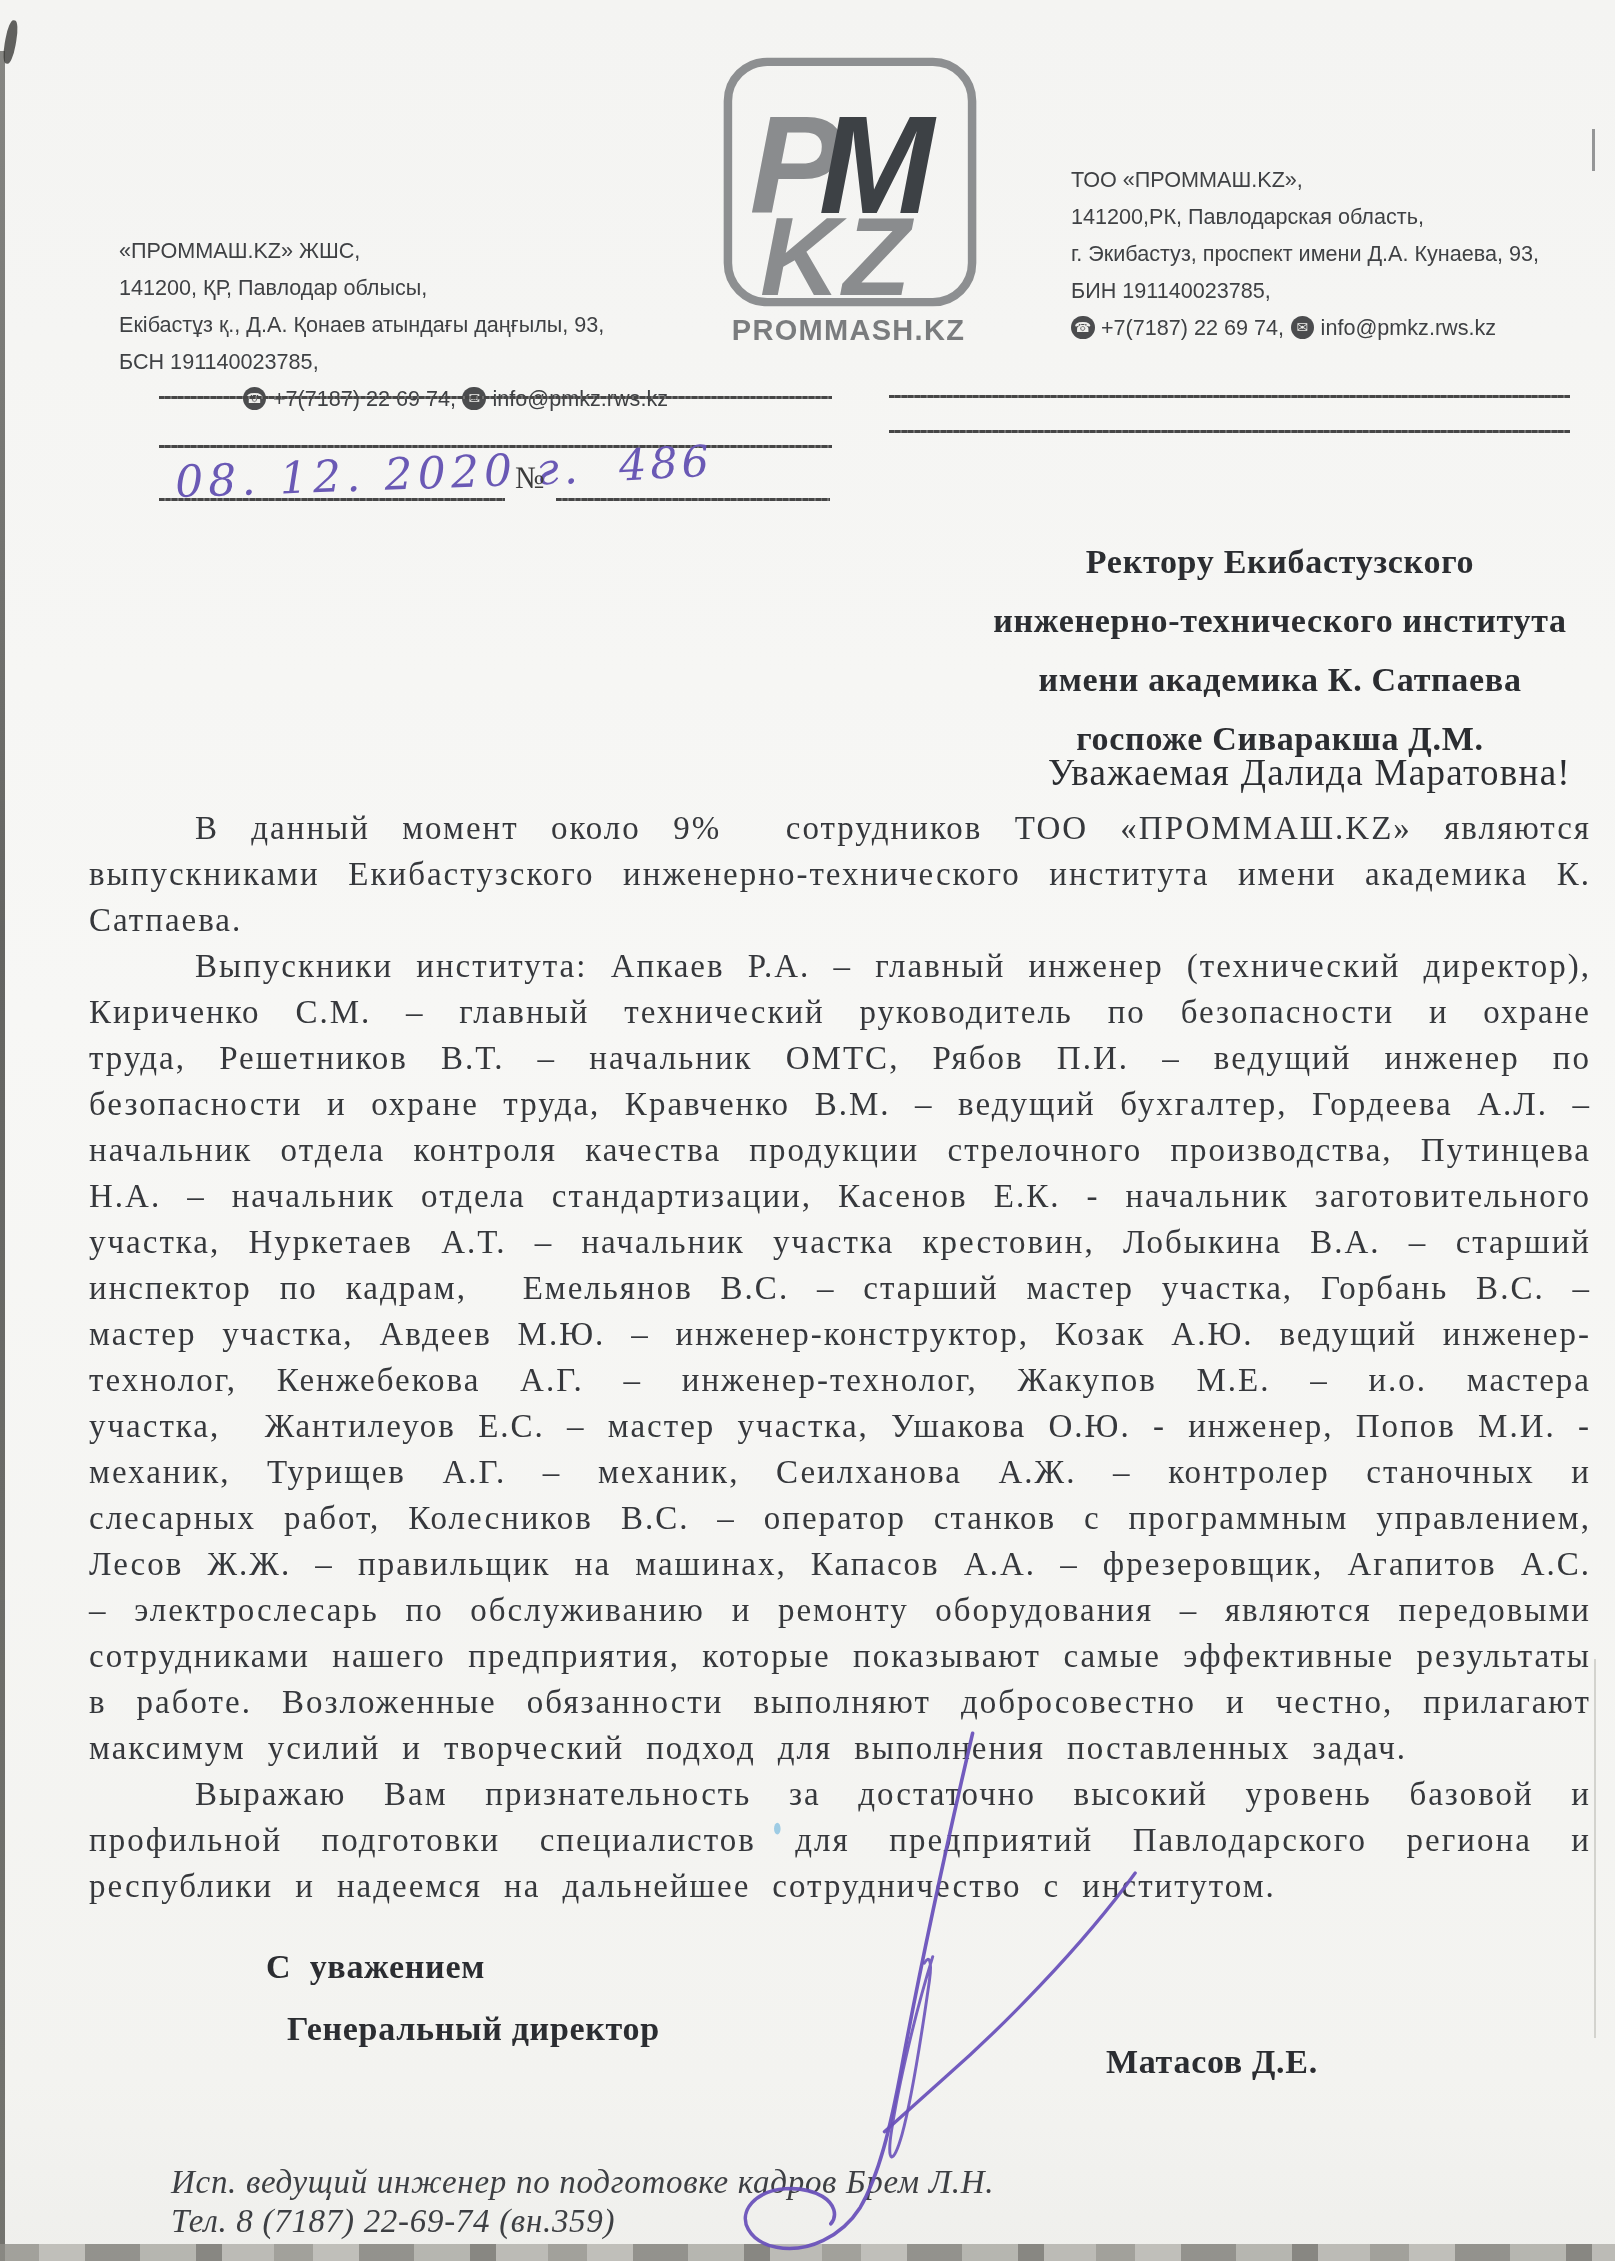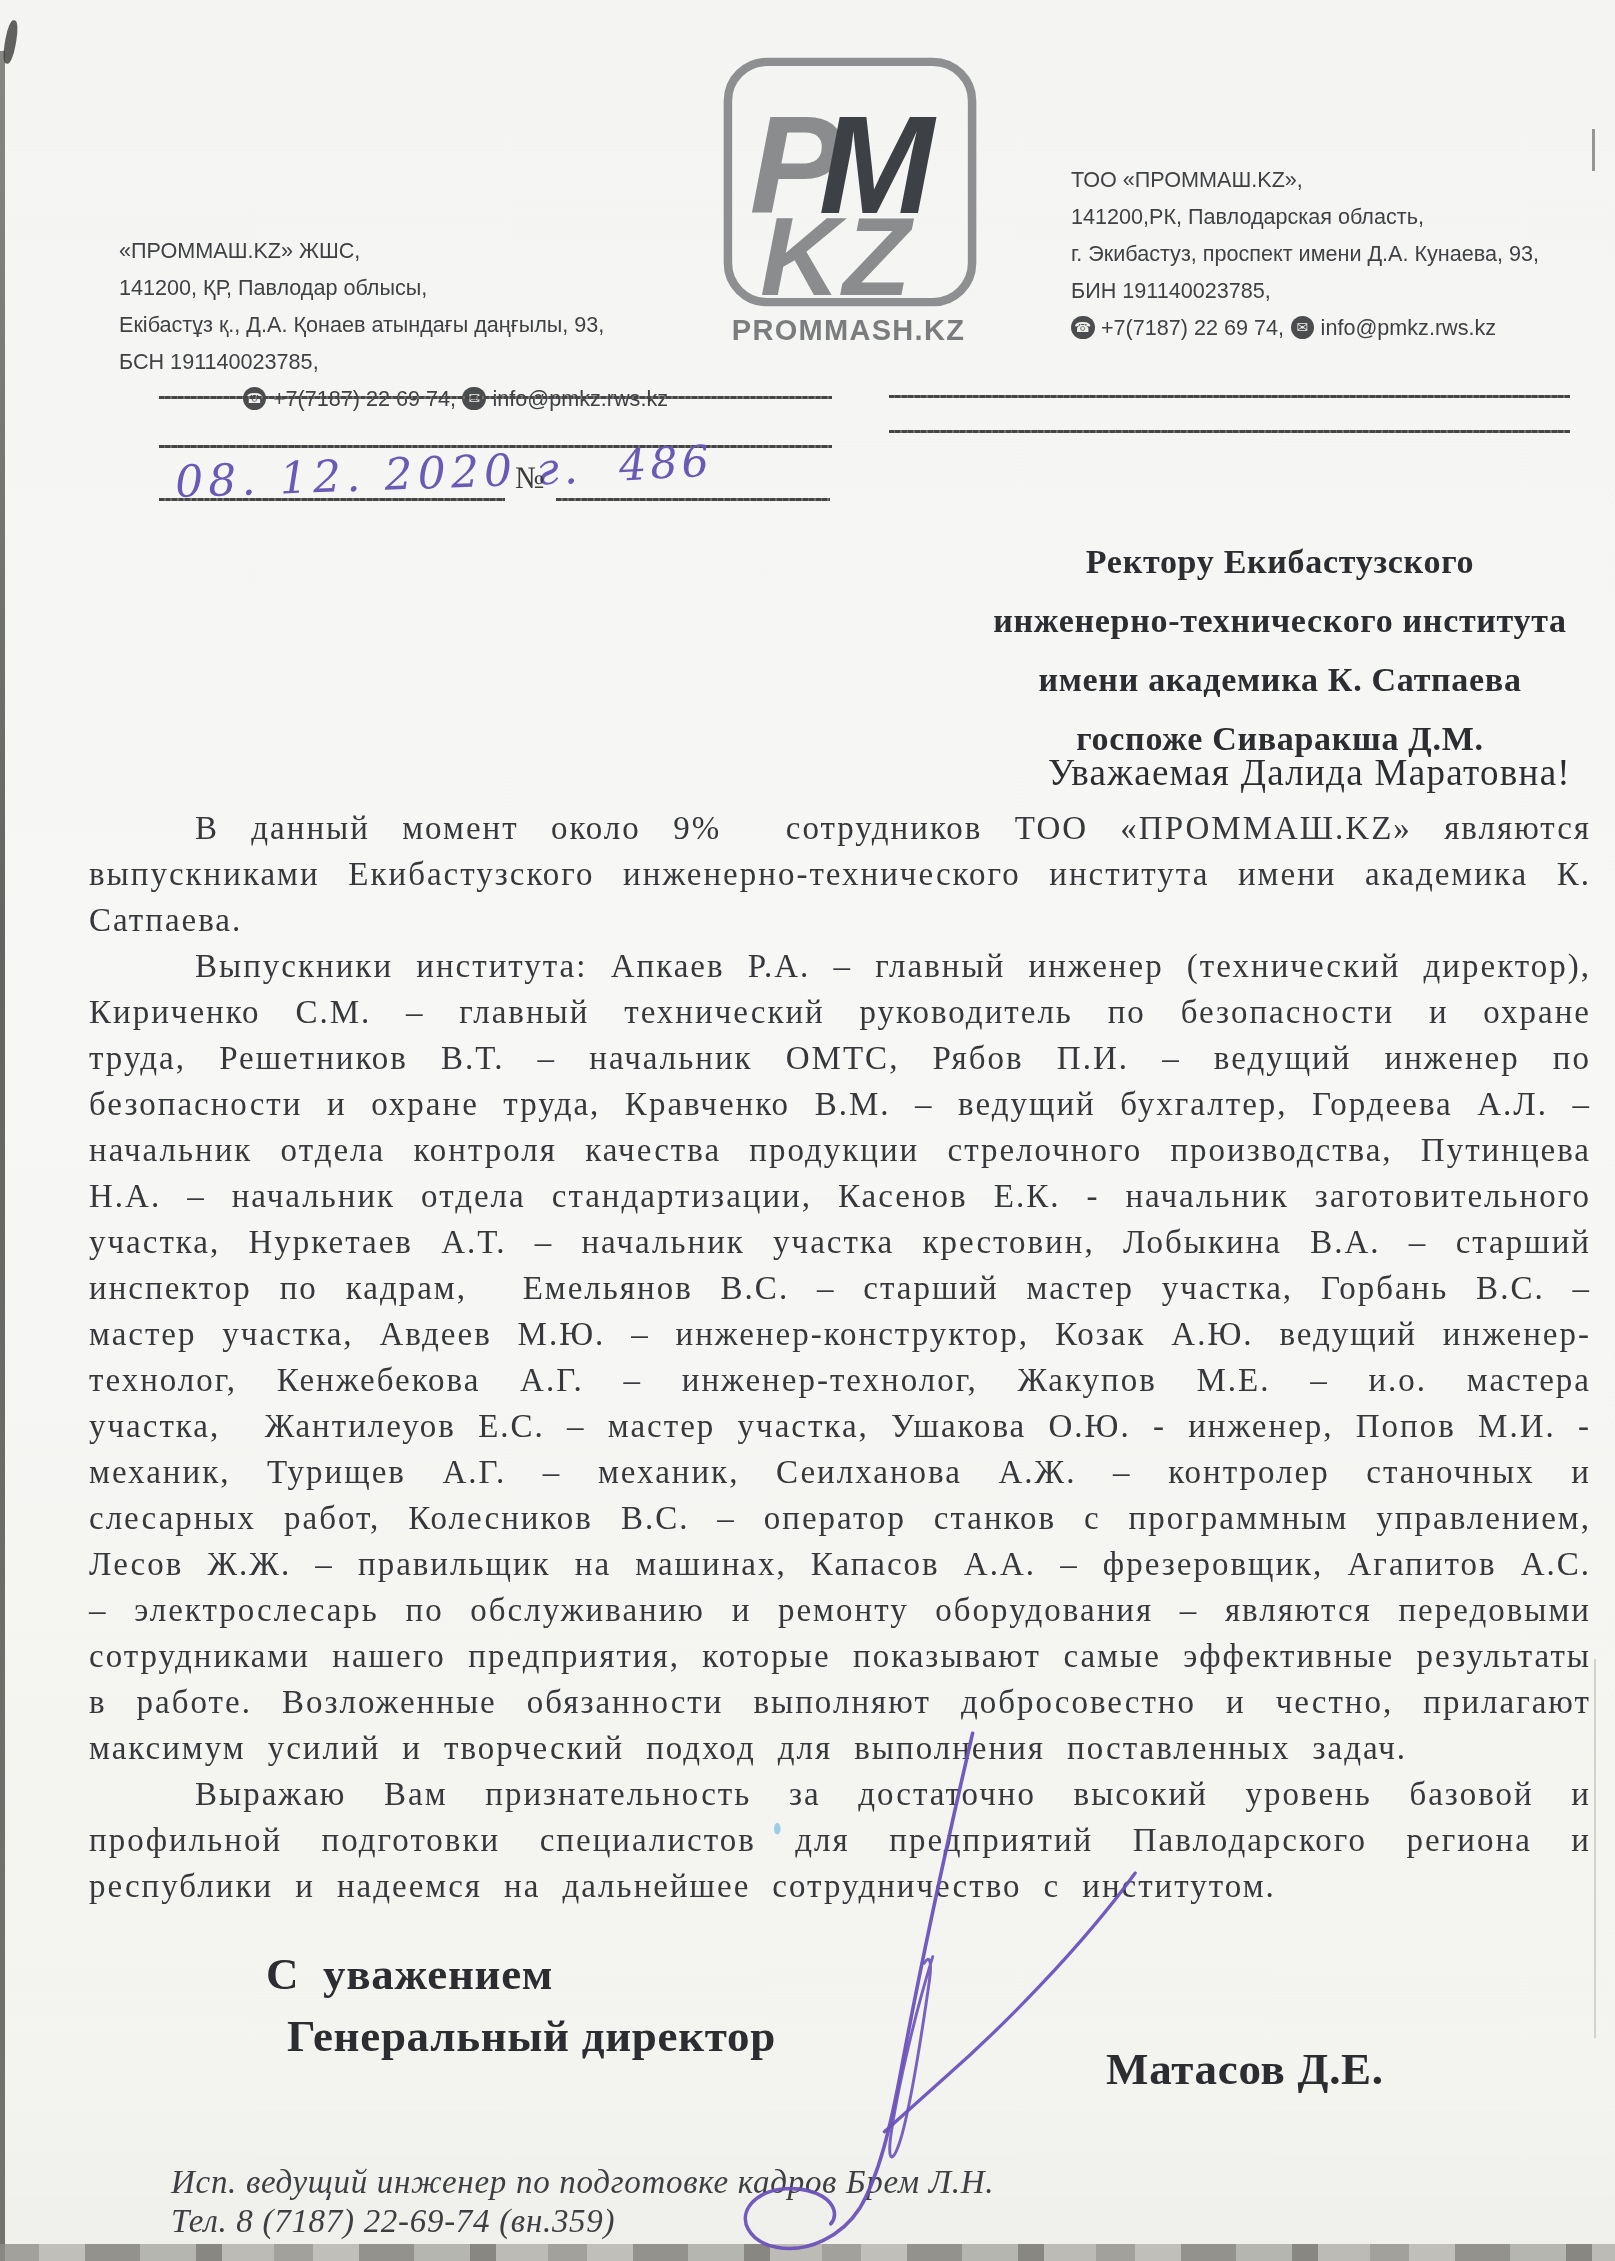--- a/index.html
+++ b/index.html
@@ -37,21 +37,21 @@
   #hand-num{left:619px;top:438px;font-size:43px;letter-spacing:3.9px;transform:rotate(-3deg);}
   #num-sign{position:absolute;left:515px;top:460px;font-size:31px;color:#3c3c3c;font-family:"Liberation Serif",serif;}
   
   .addressee{position:absolute;left:937px;top:532px;width:686px;text-align:center;
     font-weight:bold;font-size:34px;line-height:59px;letter-spacing:0.7px;color:#2b2d31;}
   .salutation{position:absolute;left:69px;top:751px;width:1502px;text-align:right;
     font-weight:normal;font-size:37px;letter-spacing:1.3px;color:#2b2d31;}
   .body-text{position:absolute;left:69px;top:805px;width:1502px;margin-left:20px;}
   .body-text p{margin:0;text-indent:106px;text-align:justify;
     font-size:33px;line-height:46px;letter-spacing:2px;word-spacing:11.8px;color:#36383c;}
-  .signoff{position:absolute;font-weight:bold;font-size:45px;letter-spacing:0.7px;color:#2b2d31;}
+  .signoff{position:absolute;font-weight:bold;font-size:34px;letter-spacing:0.7px;color:#2b2d31;}
   #so-regards{left:266px;top:1948px;}
   #so-title{left:287px;top:2010px;}
   #so-name{left:1106px;top:2031px;margin-top:12px;}
   .footer-line{position:absolute;left:171px;font-style:italic;font-size:33px;letter-spacing:0.7px;color:#3d3f43;}
   #footer-1{top:2164px;}
   #footer-2{top:2203px;}
   
   #sig-svg{position:absolute;left:0;top:0;pointer-events:none;}
 </style>
 </head>

